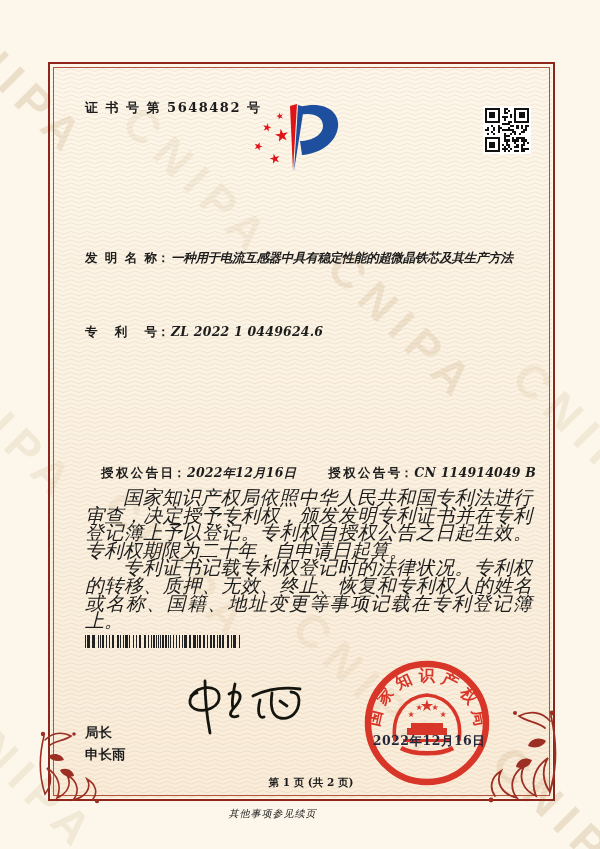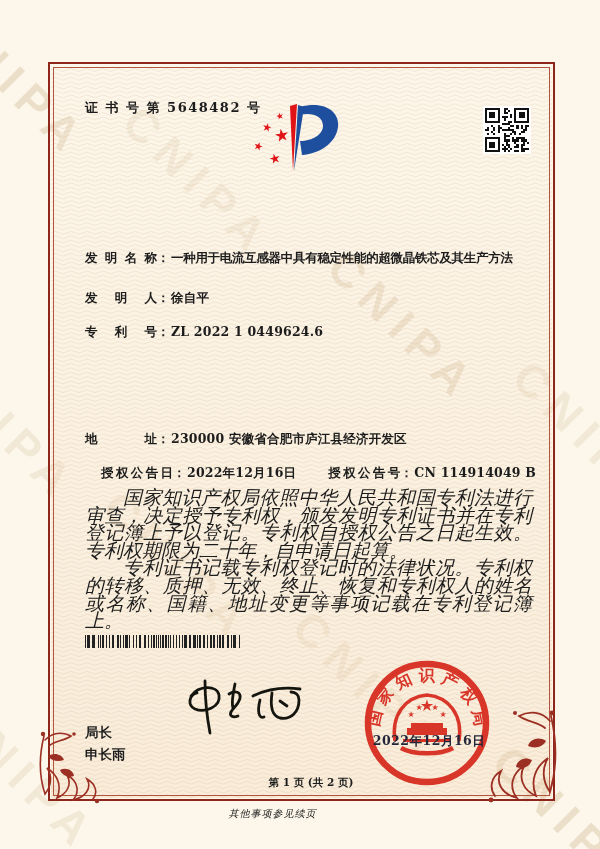--- a/index.html
+++ b/index.html
@@ -24,21 +24,21 @@
   .logo{position:absolute;left:254px;top:101px;z-index:3;}
   .qr{position:absolute;left:483px;top:106px;width:48px;height:48px;background:#fff;
       padding:2px;box-sizing:border-box;z-index:3;}
   .title{position:absolute;left:48px;top:182px;width:507px;text-align:center;
          font-size:30px;font-weight:bold;letter-spacing:14px;padding-left:14px;
          box-sizing:border-box;z-index:3;}
   
   .frow{position:absolute;left:85px;width:452px;font-size:12.5px;font-weight:bold;z-index:3;white-space:nowrap;}
   .f-label{display:inline-block;width:72px;text-align:justify;text-align-last:justify;vertical-align:top;}
   .f-colon{display:inline-block;width:14px;}
-  .f-value{letter-spacing:.2px;}
+  .f-value{letter-spacing:.2px;font-style:italic;}
   .pair{display:inline-block;}
   .pair.first{width:223px;margin-left:16px;}
   
   .body-text{position:absolute;left:85px;top:489px;width:447px;font-size:19px;
              line-height:17.6px;text-align:justify;font-style:italic;z-index:3;}
   .body-text p{margin:0;text-indent:2em;}
   
   .barcode{position:absolute;left:85px;top:633px;z-index:3;}
   .signer{position:absolute;left:85px;top:686px;font-size:13.5px;font-weight:bold;
           line-height:22px;z-index:3;margin-top:35px;}
@@ -227,28 +227,22 @@
         <rect x="16" y="2" width="3" height="3" fill="#111"></rect>
         <rect x="0" y="14" width="7" height="7" fill="#111"></rect>
         <rect x="1" y="15" width="5" height="5" fill="#fff"></rect>
         <rect x="2" y="16" width="3" height="3" fill="#111"></rect>
       </svg></div>
 
 
   <div class="frow" style="top:250px">
     <span class="f-label">发明名称</span><span class="f-colon">：</span><span class="f-value" style="letter-spacing:-0.3px">一种用于电流互感器中具有稳定性能的超微晶铁芯及其生产方法</span>
   </div>
-  <div class="frow" style="top:290px">
-    <span class="f-label">发明人</span><span class="f-colon">：</span><span class="f-value">徐自平</span>
-  </div>
   <div class="frow" style="top:324px">
     <span class="f-label">专利号</span><span class="f-colon">：</span><span class="f-value">ZL 2022 1 0449624.6</span>
-  </div>
-  <div class="frow" style="top:431px">
-    <span class="f-label">地址</span><span class="f-colon">：</span><span class="f-value">230000 安徽省合肥市庐江县经济开发区</span>
   </div>
   <div class="frow" style="top:465px">
     <span class="pair first"><span class="f-label">授权公告日</span><span class="f-colon">：</span><span class="f-value">2022年12月16日</span></span>
     <span class="pair"><span class="f-label">授权公告号</span><span class="f-colon">：</span><span class="f-value">CN 114914049 B</span></span>
   </div>
 
   <div class="body-text">
     <p>国家知识产权局依照中华人民共和国专利法进行审查，决定授予专利权，颁发发明专利证书并在专利登记簿上予以登记。专利权自授权公告之日起生效。专利权期限为二十年，自申请日起算。</p>
     <p>专利证书记载专利权登记时的法律状况。专利权的转移、质押、无效、终止、恢复和专利权人的姓名或名称、国籍、地址变更等事项记载在专利登记簿上。</p>
   </div>

